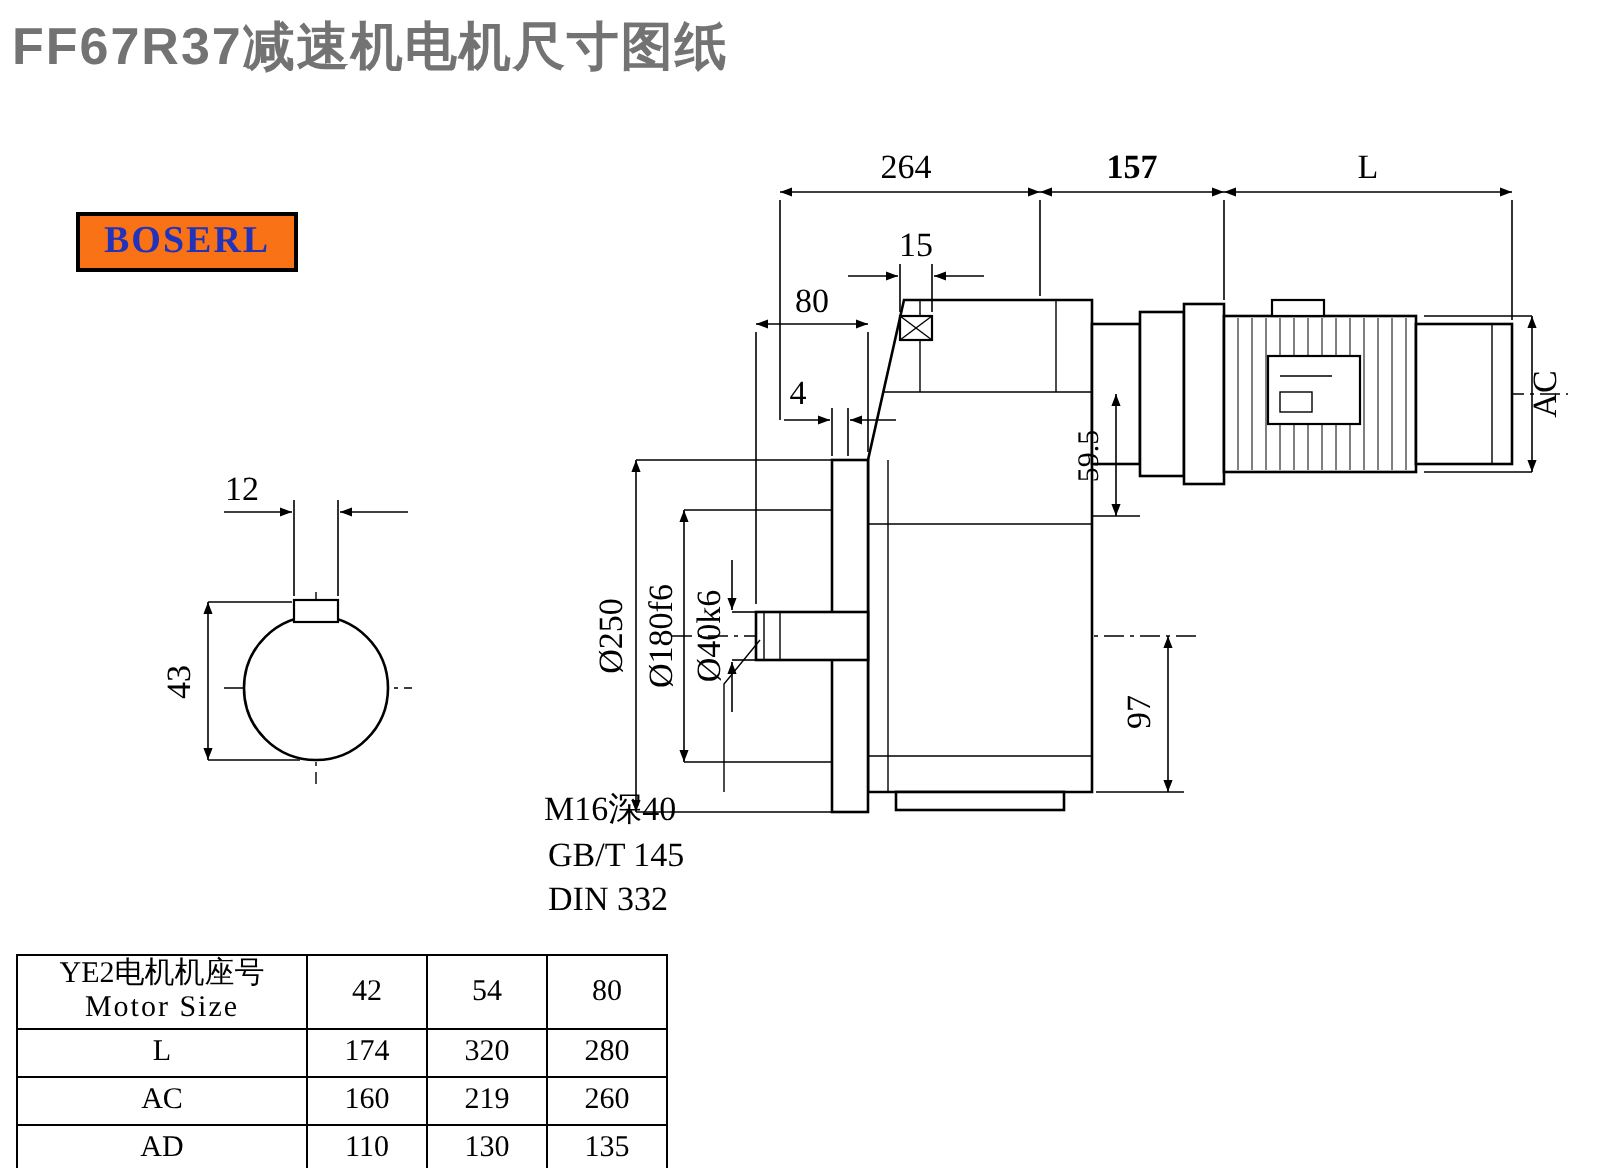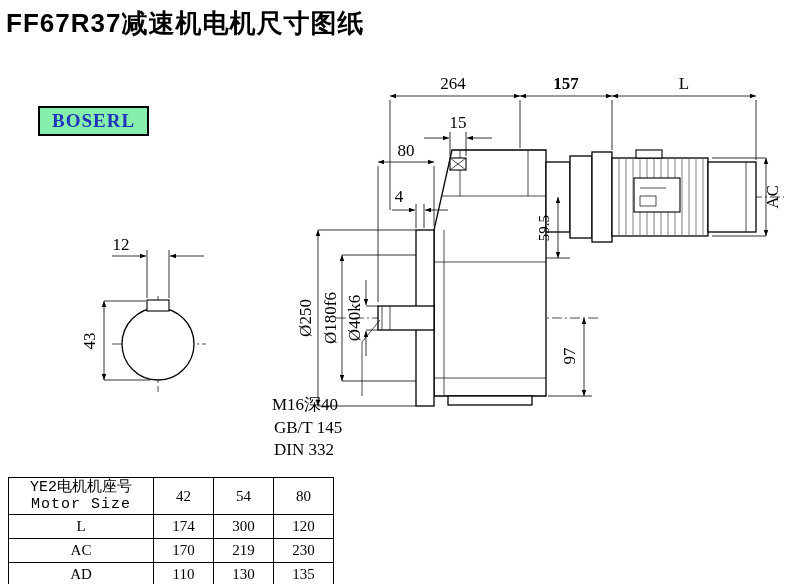--- a/index.html
+++ b/index.html
@@ -1,40 +1,40 @@
 <!DOCTYPE html>
 <html><head>
 <meta charset="utf-8">
 <style>
   html,body{margin:0;padding:0;background:#fff;}
   .canvas{position:relative;width:800px;height:584px;background:#fff;overflow:hidden;
           font-family:"Liberation Sans",sans-serif;}
   .page-title{position:absolute;left:6px;top:6px;margin:0;font-size:26px;font-weight:bold;
-          color:#000000;letter-spacing:1px;font-family:"Liberation Sans",sans-serif;}
-  .brand{position:absolute;left:38px;top:106px;border:2px solid #000;background:#86efac;
+          color:#737373;letter-spacing:1px;font-family:"Liberation Sans",sans-serif;}
+  .brand{position:absolute;left:38px;top:106px;border:2px solid #000;background:#f97316;
           padding:2px 12px;font-family:"Liberation Serif",serif;font-weight:bold;
           font-size:19px;color:#2233bb;letter-spacing:1px;}
   svg{position:absolute;left:0;top:0;}
   .outline{fill:#fff;stroke:#000;stroke-width:1.3;}
   .kw{fill:#fff;stroke:#000;stroke-width:1.1;}
   .thin{stroke:#000;stroke-width:.7;fill:none;}
   .f{stroke:#000;stroke-width:.5;}
   .ext{stroke:#000;stroke-width:.8;fill:none;}
   .dimline{stroke:#000;stroke-width:.8;fill:none;}
   .cl{stroke:#000;stroke-width:.7;fill:none;stroke-dasharray:10 3 2 3;}
   text.d{font-family:"Liberation Serif",serif;font-size:17px;fill:#000;text-anchor:middle;}
   text.ds{font-family:"Liberation Serif",serif;font-size:15px;fill:#000;text-anchor:middle;}
   text.note{font-family:"Liberation Serif",serif;font-size:17px;fill:#000;text-anchor:start;}
   .b{font-weight:bold;}
   table.spec{position:absolute;left:8px;top:477px;border-collapse:collapse;table-layout:fixed;
           background:#fff;font-family:"Liberation Serif",serif;font-size:15px;color:#000;}
   table.spec td{border:1px solid #000;text-align:center;padding:1px 2px;height:21px;}
   table.spec td.c1{width:140px;}
   table.spec td.cv{width:55px;}
-  .line{display:block;line-height:17px;font-family:Liberation Mono, monospace;}
+  .line{display:block;line-height:17px;}
   .en{letter-spacing:1px;}
 </style>
 </head>
 <body>
 
 <div class="canvas">
 
   <h1 class="page-title">FF67R37减速机电机尺寸图纸</h1>
 
   <div class="brand">
@@ -195,28 +195,28 @@
         <span class="line">YE2电机机座号</span>
         <span class="line en">Motor Size</span>
       </td>
       <td class="cv">42</td>
       <td class="cv">54</td>
       <td class="cv">80</td>
     </tr>
     <tr>
       <td class="c1">L</td>
       <td class="cv">174</td>
-      <td class="cv">300</td>
-      <td class="cv">120</td>
+      <td class="cv">320</td>
+      <td class="cv">280</td>
     </tr>
     <tr>
       <td class="c1">AC</td>
-      <td class="cv">170</td>
+      <td class="cv">160</td>
       <td class="cv">219</td>
-      <td class="cv">230</td>
+      <td class="cv">260</td>
     </tr>
     <tr>
       <td class="c1">AD</td>
       <td class="cv">110</td>
       <td class="cv">130</td>
       <td class="cv">135</td>
     </tr>
   </tbody>
     </table>
 

